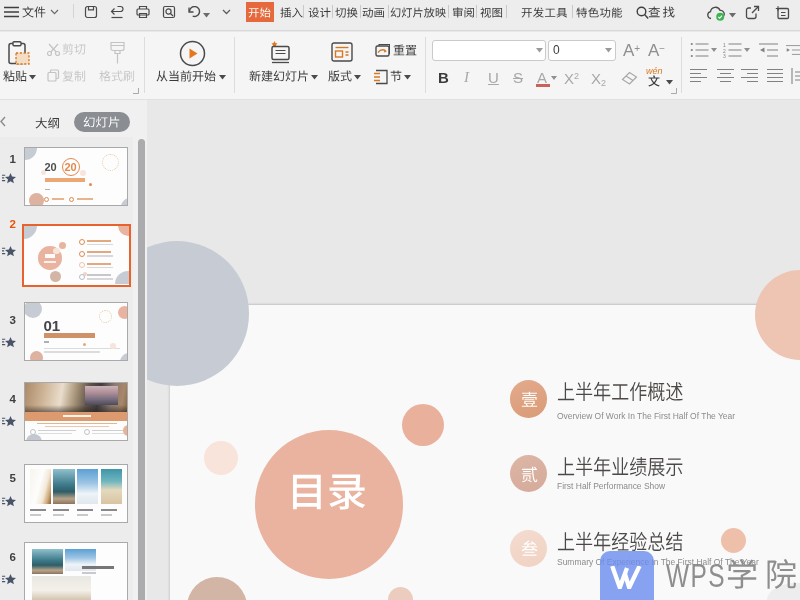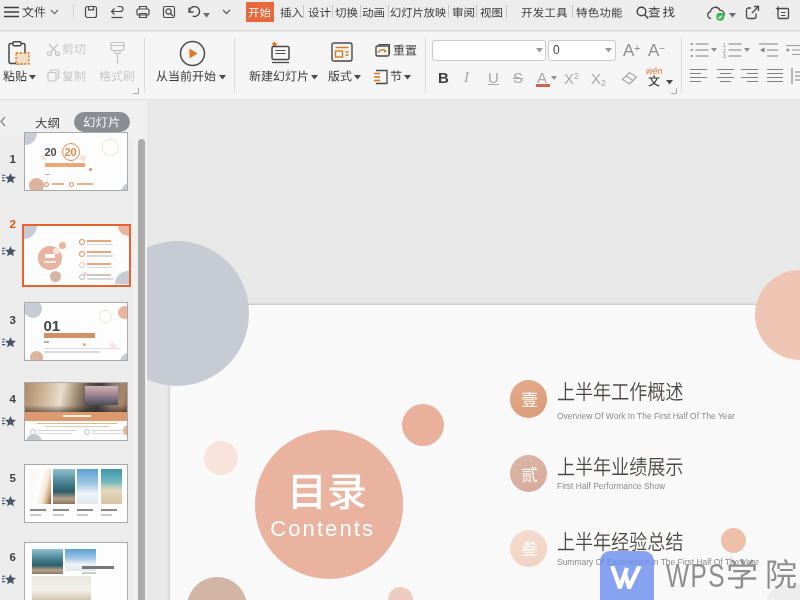--- a/index.html
+++ b/index.html
@@ -406,21 +406,20 @@
   <div class="circ" style="left:40px;top:477px;width:60px;height:60px;background:#d3b5a5"></div>
   <div class="circ" style="left:241px;top:487.4px;width:25px;height:25px;background:#edccc0"></div>
   <div class="circ" style="left:574.2px;top:428px;width:25px;height:25px;background:#eec0aa"></div>
 
   <div class="abs" style="left:140.2px;top:370.7px">
       <svg style="position:absolute;width:80.0px;height:40px" viewBox="0 0 2000 1000" preserveAspectRatio="none" fill="#ffffff">
         <path transform="translate(0,880) scale(1,-1)" d="M245 461H745V317H245ZM245 551V693H745V551ZM245 227H745V82H245ZM150 786V-76H245V-11H745V-76H844V786Z"></path>
         <path transform="translate(1000,880) scale(1,-1)" d="M126 308C190 271 270 215 308 177L375 242C334 281 252 332 190 365ZM129 792V704H725L722 629H160V544H717L712 468H64V385H449V212C306 155 157 96 61 62L112 -22C207 17 331 70 449 123V13C449 -1 444 -6 428 -6C412 -7 356 -7 302 -5C314 -28 329 -62 334 -87C411 -87 463 -86 499 -73C535 -61 546 -38 546 11V205C630 88 747 1 892 -46C905 -20 933 17 954 37C852 64 763 111 691 173C753 212 824 264 883 314L802 373C759 328 691 272 632 231C598 270 569 313 546 359V385H941V468H811C821 571 828 692 830 791L754 795L737 792Z"></path>
       </svg>
     </div>
-  <div class="abs" style="left:118.2px;top:415.5px;width:115px;text-align:center;font-size:22px;letter-spacing:2.1px;color:#fff;font-weight:400">Contents</div>
 
   <div class="circ" style="left:362.9px;top:280.2px;width:37.6px;height:37.6px;background:linear-gradient(160deg,#e2aa8c,#da9b77)"></div>
   <div class="abs" style="left:373.8px;top:290.9px">
       <svg style="position:absolute;width:17.0px;height:17px" viewBox="0 0 1000 1000" preserveAspectRatio="none" fill="#ffffff">
         <path transform="translate(0,880) scale(1,-1)" d="M208 417V365H788V417ZM81 531V364H151V472H846V364H919V531ZM264 254H729V165H264ZM461 840V770H63V712H461V642H139V586H863V642H537V712H940V770H537V840ZM282 98C299 72 316 37 326 10H53V-52H950V10H678L722 97L651 113H804V307H193V113H647C636 84 618 42 603 10H402C393 39 372 81 349 112Z"></path>
       </svg>
     </div>
   <div class="circ" style="left:362.9px;top:354.9px;width:37.6px;height:37.6px;background:linear-gradient(160deg,#ddb6a6,#d5aa9a)"></div>
   <div class="abs" style="left:373.8px;top:365.6px">
       <svg style="position:absolute;width:17.0px;height:17px" viewBox="0 0 1000 1000" preserveAspectRatio="none" fill="#ffffff">
@@ -486,21 +485,21 @@
     </div>
   <div class="abs" style="left:73.5px;top:11.5px;width:56px;height:20.5px;background:#8a8d92;border-radius:10.5px"></div>
   <div class="abs" style="left:83px;top:15.5px">
       <svg style="position:absolute;width:37.5px;height:12px" viewBox="0 0 3000 1000" preserveAspectRatio="none" fill="#ffffff">
         <path transform="translate(0,880) scale(1,-1)" d="M476 742V671H850C838 240 823 77 790 41C779 28 767 24 748 24C723 24 662 24 595 30C609 9 618 -22 619 -44C679 -48 741 -50 777 -46C813 -42 835 -33 858 -2C899 48 912 214 926 701C926 712 926 742 926 742ZM86 -1C110 13 149 21 446 75C462 32 474 -8 481 -39L549 -10C530 69 476 194 426 290L363 266C383 227 403 184 421 140L189 102C293 230 397 391 483 556L408 590C390 551 370 511 349 473L160 460C227 558 294 685 345 807L269 837C222 701 141 555 115 518C91 479 72 453 52 448C61 427 74 390 78 374C96 381 126 387 310 403C243 289 177 195 149 162C110 112 83 79 59 72C69 52 82 15 86 -1Z"></path>
         <path transform="translate(1000,880) scale(1,-1)" d="M100 635C95 556 80 452 56 390L114 366C140 438 154 547 157 628ZM380 651C364 589 332 499 307 443L353 422C382 474 415 558 444 626ZM219 835V515C219 328 203 128 43 -25C60 -36 86 -63 97 -80C184 3 233 100 260 201C304 153 364 85 390 49L440 107C415 136 312 244 276 276C289 355 292 436 292 515V835ZM444 758V685H707V30C707 12 700 6 680 5C658 4 586 4 512 7C524 -15 538 -52 543 -74C638 -74 700 -73 737 -60C773 -47 786 -21 786 30V685H961V758Z"></path>
         <path transform="translate(2000,880) scale(1,-1)" d="M180 814V481C180 304 166 119 38 -23C57 -36 84 -64 97 -82C189 19 230 141 246 267H668V-80H749V344H254C257 390 258 435 258 481V504H903V581H621V839H542V581H258V814Z"></path>
       </svg>
     </div>
 
-  <div class="abs" style="left:23.5px;top:32px;width:104.0px;height:59.0px;background:#fdfdfd;border:1px solid #a9a9aa;overflow:hidden">
+  <div class="abs" style="left:23.5px;top:47.0px;width:104.0px;height:59.0px;background:#fdfdfd;border:1px solid #a9a9aa;overflow:hidden">
       <div class="circ" style="left:-12.0px;top:-12.0px;width:24.0px;height:24.0px;background:#c7ccd4;"></div>
       <div class="circ" style="left:77.5px;top:5.5px;width:17.0px;height:17.0px;background:transparent;border:1.5px dotted #e5c9a8"></div>
       <div class="abs" style="left:20px;top:13px;font-size:11px;font-weight:bold;color:#4e4e50;font-family:'Liberation Sans'">20</div>
       <div class="circ" style="left:37.0px;top:10.0px;width:18.0px;height:18.0px;background:transparent;border:1.3px solid #e08a4e"></div>
       <div class="abs" style="left:40px;top:13px;font-size:11px;font-weight:bold;color:#e08a4e;font-family:'Liberation Sans'">20</div>
       <div class="abs" style="left:20.5px;top:30.0px;width:40.0px;height:4.0px;background:#eba876"></div>
       <div class="abs" style="left:20.5px;top:40.5px;width:5.0px;height:1.5px;background:#b0b0b0"></div>
       <div class="circ" style="left:19.5px;top:48.5px;width:5.0px;height:5.0px;background:transparent;border:1px solid #e08a4e"></div>
       <div class="abs" style="left:27.0px;top:50.0px;width:12.0px;height:2.0px;background:#e8b48c"></div>
       <div class="circ" style="left:44.5px;top:48.5px;width:5.0px;height:5.0px;background:transparent;border:1px solid #e08a4e"></div>

